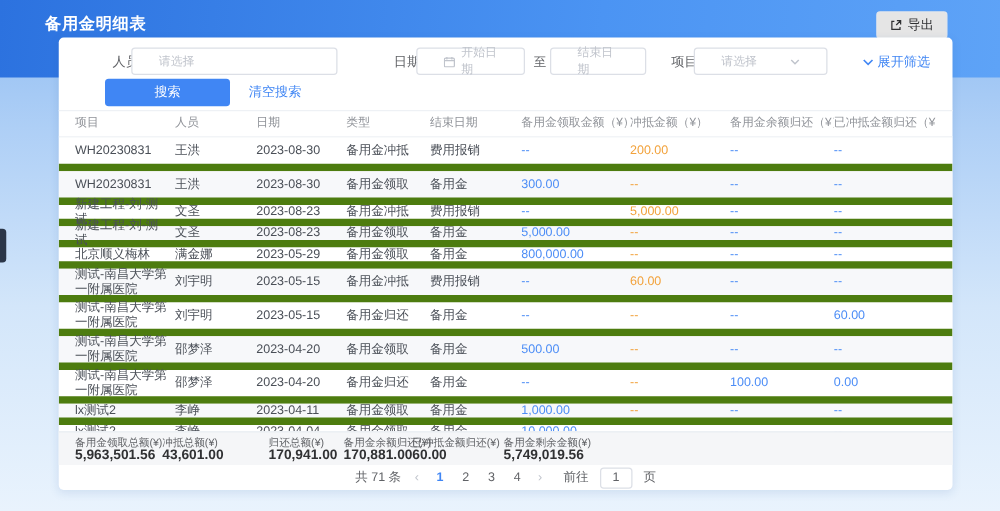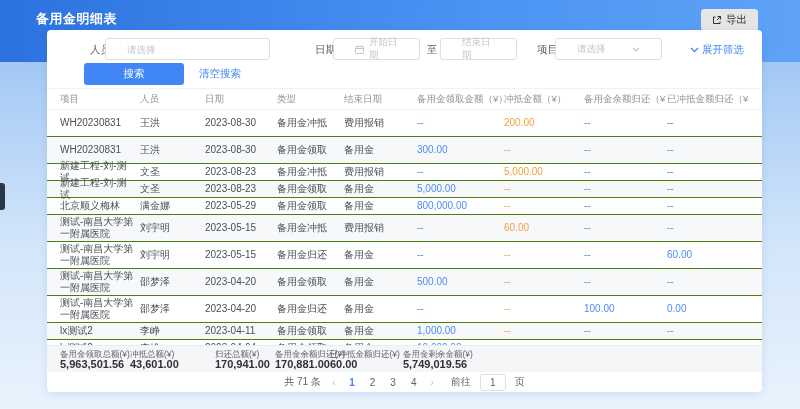--- a/index.html
+++ b/index.html
@@ -36,21 +36,21 @@
   .actions { position:absolute; top:33px; left:0; right:0; height:23px;margin-left:16px; }
   .search-btn { position:absolute; left:21px; top:0; width:100px; height:22px; background:#4086f4; color:#fff;
     border:none; border-radius:3px; font-size:10.5px; font-family:inherit; cursor:pointer; }
   .clear-btn { position:absolute; left:136px; top:4px; color:#4086f4; font-size:10.5px; cursor:pointer; }
 
   
   .thead { position:absolute; top:58px; left:0; right:0; height:22px; display:flex; align-items:center;
     padding:0 13px; border-top:1px solid #eef1f5; border-bottom:1px solid #eef1f5; }
   .thead .cell { color:#909399; font-size:9.5px; font-weight:normal; }
   .tbody { position:absolute; top:80px; left:0; right:0; height:235px; overflow:hidden; }
-  .trow { display:flex; align-items:center; padding:0 13px; height:17px; border-bottom:1px solid #4d7c0f; background:#fff;justify-content:flex-end; }
+  .trow { display:flex; align-items:center; padding:0 13px; height:17px; border-bottom:6px solid #4d7c0f; background:#fff;justify-content:flex-end; }
   .trow.alt { background:#f7f8fa; }
   .trow.tall { height:27px; }
   .cell { flex:none; padding-right:6px; font-size:10px; color:#4a4f57; line-height:12px;
     white-space:nowrap; overflow:hidden; }
   .cell.wrap { white-space:normal; }
   .c0{width:80px}.c1{width:65px}.c2{width:72px}.c3{width:67px}.c4{width:73px}
   .c5{width:87px}.c6{width:80px}.c7{width:83px}.c8{width:82px}
   .c-blue { color:#4c8df6; }
   .c-orange { color:#f2a23b; }
 

